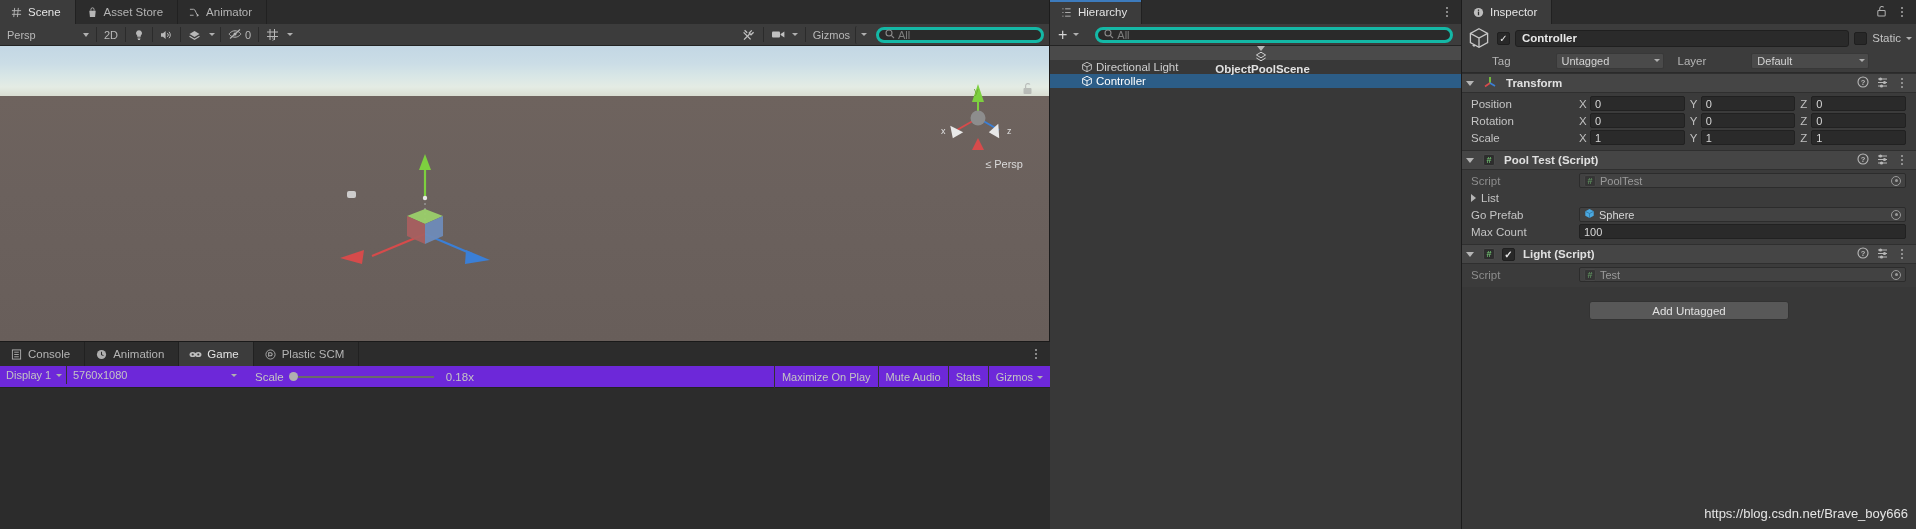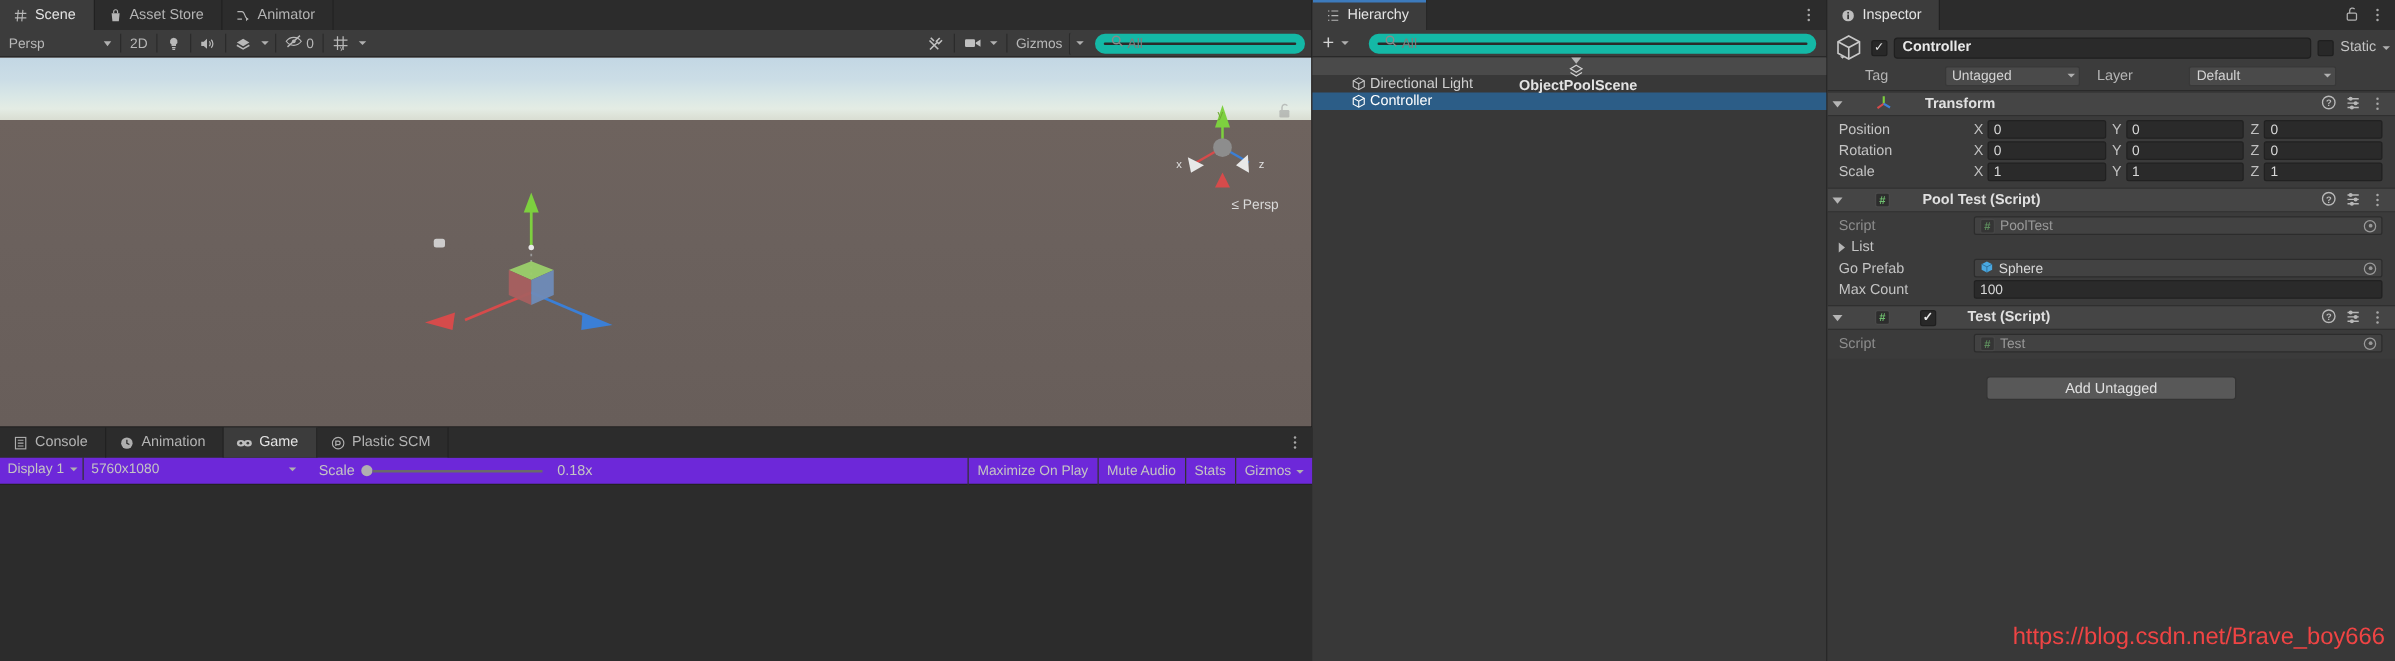--- a/index.html
+++ b/index.html
@@ -37,21 +37,21 @@
   .tbtn {
     height: 18px; display: flex; align-items: center; gap: 3px;
     padding: 0 5px; color: #b8b8b8; font-size: 11px; white-space: nowrap;
     border-radius: 2px;
   }
   .tsep { width: 1px; height: 15px; background: #2b2b2b; margin: 0 2px; }
   .caret { width: 0; height: 0; border-left: 3.5px solid transparent; border-right: 3.5px solid transparent; border-top: 4px solid #b0b0b0; }
   .caret.sm { border-left-width: 3px; border-right-width: 3px; border-top-width: 3.5px; }
 
   .searchbox {
-    height: 16px; background: #2a2a2a; border: 7px solid #14b8a6; border-radius: 8px;
+    height: 16px; background: #2a2a2a; border: 3px solid #14b8a6; border-radius: 8px;
     display: flex; align-items: center; gap: 3px; padding: 0 6px; color: #7d7d7d; font-size: 11px;
   }
   .kebab { display: flex; flex-direction: column; gap: 2px; align-items: center; justify-content: center; width: 12px; }
   .kebab i { width: 2px; height: 2px; background: #a8a8a8; border-radius: 50%; display: block; }
 
   
   .leftcol { width: 1050px; display: flex; flex-direction: column; background: #1c1c1c; }
 
   .scenepane { height: 341px; display: flex; flex-direction: column; border-right: 1px solid #1c1c1c; }
   .scene-toolbar-right { margin-left: auto; display: flex; align-items: center; gap: 0; padding-right: 3px; }
@@ -97,39 +97,39 @@
   .insp-row1 { display:flex; align-items:center; gap:5px; height:20px; }
   .cube-big { width: 26px; height: 26px; display:flex; align-items:center; justify-content:center; }
   .cbox { width: 13px; height: 13px; background:#282828; border:1px solid #1f1f1f; border-radius:2px; display:flex;align-items:center;justify-content:center; color:#e8e8e8; font-size:10px;}
   .namefield { flex:1; height:17px; background:#2a2a2a; border:1px solid #1f1f1f; border-radius:3px; display:flex;align-items:center; padding:0 6px; color:#e8e8e8; font-size:11.5px; font-weight:bold;}
   .statlbl { font-size:11.5px; color:#c4c4c4; }
   .insp-row2 { display:flex; align-items:center; gap:4px; height:19px; margin-top:3px; padding-left:26px;}
   .minilbl { color:#b5b5b5; font-size:11.5px;}
   .dropdown { height:16px; background:#4a4a4a; border:1px solid #383838; border-radius:2px; display:flex; align-items:center; justify-content:space-between; padding:0 3px 0 5px; color:#d4d4d4; font-size:11px;margin-left:41px;}
 
   .comp-header {
-    height: 20px; background: #454545; display:flex; align-items:center; gap:22px; padding: 0 4px;
+    height: 20px; background: #454545; display:flex; align-items:center; gap:5px; padding: 0 4px;
     border-top:1px solid #2f2f2f; border-bottom:1px solid #2f2f2f; font-weight:bold; color:#e0e0e0; font-size:11.5px;
   }
   .comp-body { background:#3b3b3b; padding: 2px 0 4px 0; }
   .prow { display:flex; align-items:center; height:17px; padding-left:9px; font-size:11.5px;}
   .plabel { width: 108px; color:#c4c4c4; }
   .plabel.dim { color:#8d8d8d;}
   .vec3 { display:flex; gap:5px; flex:1; padding-right:10px;}
   .vecpart { display:flex; align-items:center; gap:3px; flex:1;}
   .vecpart .ax { color:#c0c0c0; width:8px; }
   .field { flex:1; height:15px; background:#2a2a2a; border:1px solid #212121; border-radius:2px; display:flex; align-items:center; padding:0 4px; color:#d8d8d8; font-size:11px;}
   .objfield { flex:1; height:15px; background:#424242; border:1px solid #2c2c2c; border-radius:2px; display:flex; align-items:center; gap:4px; padding:0 4px; color:#9a9a9a; font-size:11px; margin-right:10px;}
   .objfield.enabledtext { color:#d8d8d8; }
   .objfield .dot { margin-left:auto; width:10px;height:10px;border:1.2px solid #9a9a9a; border-radius:50%; display:flex;align-items:center;justify-content:center;}
   .objfield .dot b { width:3px;height:3px;background:#9a9a9a;border-radius:50%; display:block;}
   .righticons { margin-left:auto; display:flex; align-items:center; gap:7px; padding-right:4px;}
   .addcomp { margin: 14px auto 0 auto; width: 200px; height: 19px; background:#585858; border:1px solid #333; border-radius:3px; display:flex;align-items:center;justify-content:center; color:#e0e0e0; font-size:11.5px;}
   .inspbody { flex:1; background:#383838; overflow:hidden; }
-  .watermark { position:absolute; right: 8px; bottom: 8px; color:#ef4444; font-size: 19px; }
+  .watermark { position:absolute; right: 8px; bottom: 8px; color:#e5e5e5; font-size: 13px; }
   .csicon { width:12px;height:12px;background:#2d2d2d;border:1px solid #4a4a4a;border-radius:2px;display:flex;align-items:center;justify-content:center;color:#6fbf6f;font-size:9px;font-weight:bold;}
 </style>
 </head>
 <body>
 
 <div class="app">
 
   <div class="leftcol">
 
     <div class="scenepane">
@@ -682,21 +682,21 @@
         <div class="prow">
           <span class="plabel">Max Count</span>
           <span class="field" style="margin-right:10px;">100</span>
         </div>
       </div>
 
       <div class="comp-header">
         <span class="foldtri"></span>
         <span class="csicon">#</span>
         <span class="cbox" style="margin-left:2px">✓</span>
-        <span style="margin-left:3px">Test (Script)</span>
+        <span style="margin-left:3px">Light (Script)</span>
         <span class="righticons">
           <span>
             <svg width="12" height="12" viewBox="0 0 12 12">
                 <circle cx="6" cy="6" r="5" fill="none" stroke="#b8b8b8" stroke-width="1.1"></circle>
                 <text x="6" y="9" font-size="7.5" fill="#b8b8b8" text-anchor="middle" font-family="sans-serif">?</text>
               </svg>
           </span>
           <span>
             <svg width="13" height="12" viewBox="0 0 13 12">
                 <g stroke="#b8b8b8" stroke-width="1.1">

